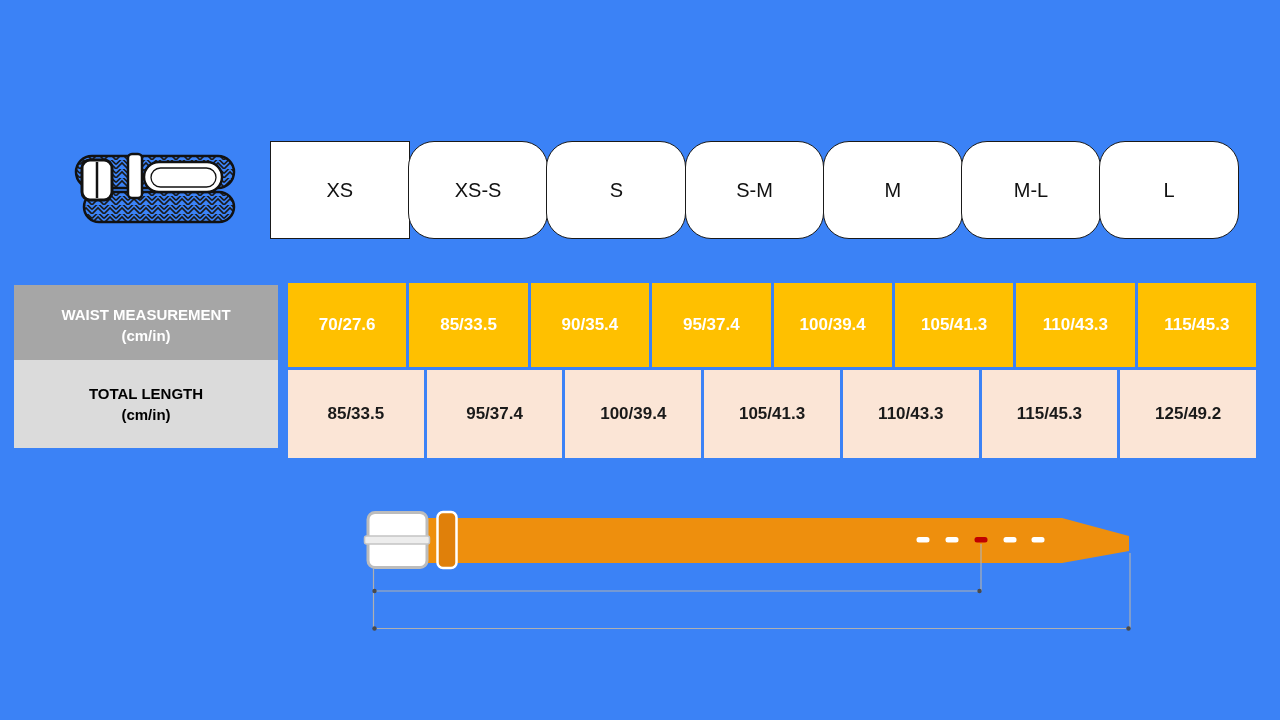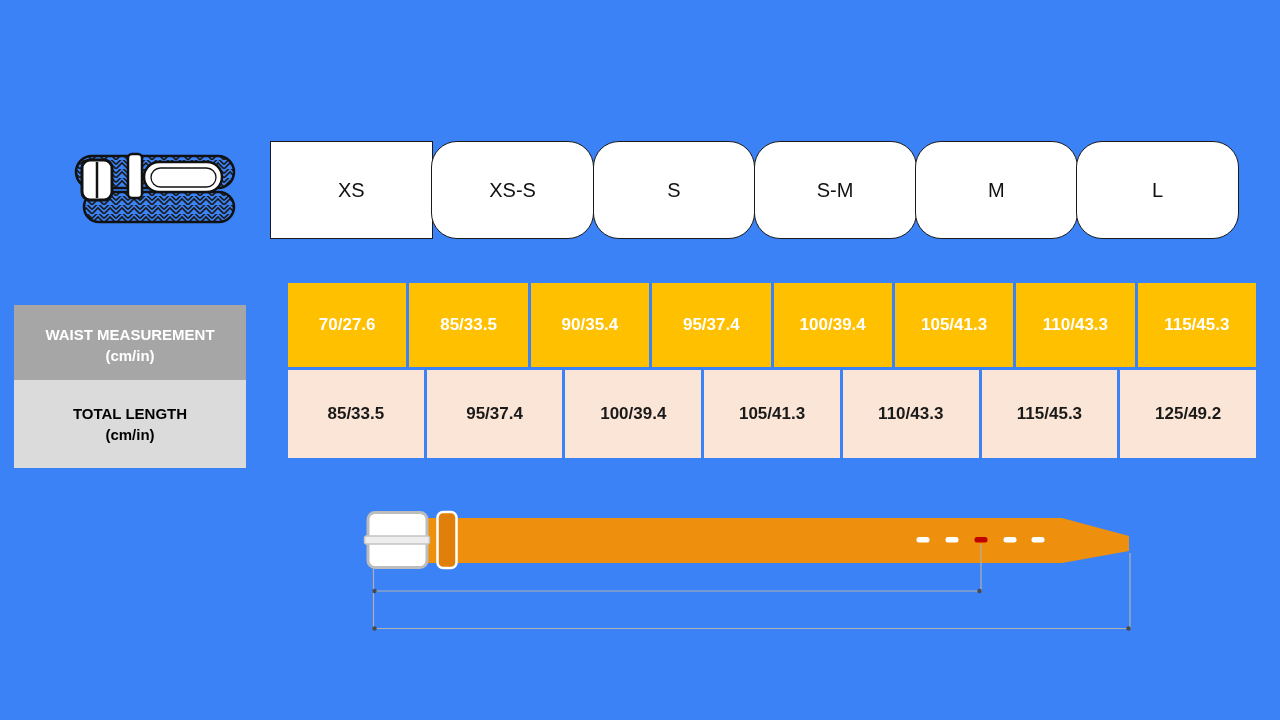--- a/index.html
+++ b/index.html
@@ -23,23 +23,23 @@
   
   .belt-illustration{position:absolute;left:68px;top:140px;width:184px;height:100px;}
 
   
   .size-header-row{position:absolute;left:270px;top:141px;width:969px;height:98px;display:flex;}
   .size-cell{flex:1;border:1.5px solid var(--header-border);display:flex;align-items:center;
              justify-content:center;font-size:20px;color:#111;background:#fff;}
   .size-cell + .size-cell{margin-left:-1.5px;border-radius:26px;}
 
   
-  .row-label{position:absolute;left:14px;width:232px;display:flex;flex-direction:column;
+  .row-label{position:absolute;left:14px;width:264px;display:flex;flex-direction:column;
              align-items:center;justify-content:center;font-weight:bold;font-size:15px;
-             line-height:1.4;text-align:left;margin-top:20px;}
+             line-height:1.4;text-align:left;}
   .waist-label{top:285px;height:80px;background:var(--label-dark);color:#fff;}
   .total-label{top:360px;height:88px;background:var(--label-light);color:#000;}
 
   
   .value-row{position:absolute;left:271px;width:968px;display:flex;gap:3px;padding-left:17px;}
   .waist-row{top:283px;height:84px;}
   .total-row{top:370px;height:88px;}
   .value-cell{flex:1;display:flex;align-items:center;justify-content:center;
               font-weight:bold;font-size:17px;}
   .amber{background:var(--amber);color:#fff;}
@@ -71,20 +71,21 @@
       <rect x="83" y="26" width="65" height="19" rx="9.5" fill="none" stroke="#111" stroke-width="1.3"></rect>
     </svg>
   </div>
 
   <div class="size-header-row">
     <div class="size-cell">XS</div>
     <div class="size-cell">XS-S</div>
     <div class="size-cell">S</div>
     <div class="size-cell">S-M</div>
     <div class="size-cell">M</div>
+    <div class="size-cell">M-L</div>
     <div class="size-cell">L</div>
   </div>
 
   <div class="row-label waist-label">
     <span>WAIST MEASUREMENT</span>
     <span>(cm/in)</span>
   </div>
   <div class="value-row waist-row">
     <div class="value-cell amber">70/27.6</div>
     <div class="value-cell amber">85/33.5</div>

